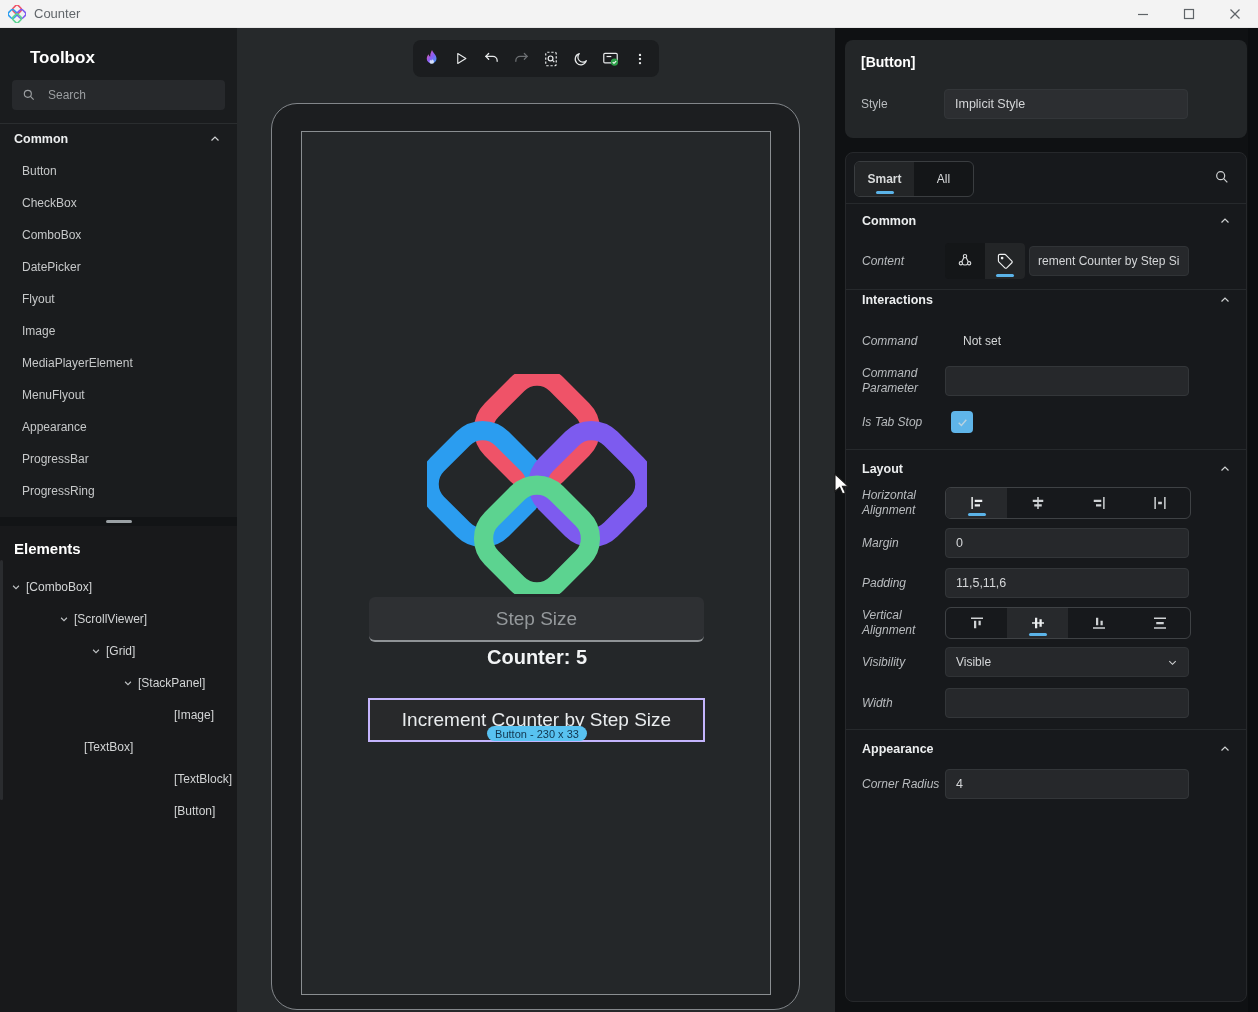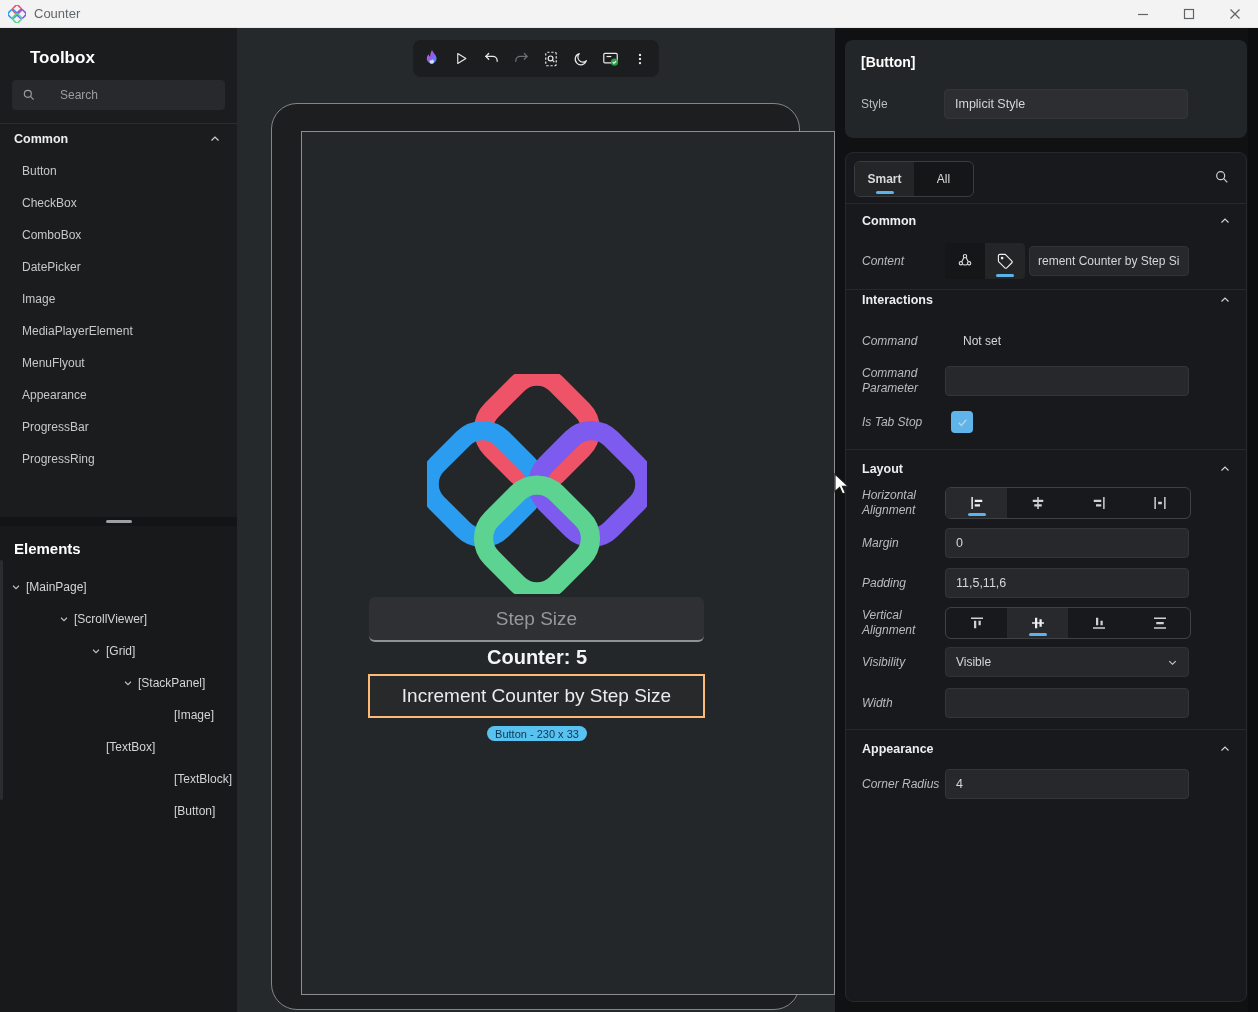--- a/index.html
+++ b/index.html
@@ -15,21 +15,21 @@
   .win-btn { width:46px; height:28px; display:flex; align-items:center; justify-content:center; }
   .win-btn svg { stroke:#5f6468; }
 
   
   #left { position:absolute; left:0; top:28px; width:237px; height:984px; background:#1a1c1e; color:#c8cacc; }
   #toolbox-title { padding:20px 0 0 30px; font-size:17px; font-weight:bold; color:#fff; }
   #toolbox-search { margin:12px 12px 0 12px; height:30px; background:#27292c; border-radius:4px;
     display:flex; align-items:center; padding:0 10px; }
   #toolbox-search svg { flex:0 0 auto; }
   #toolbox-search input { background:transparent; border:0; outline:0; color:#cfd1d2; font-size:12px;
-    margin-left:24px; width:160px; font-family:inherit; }
+    margin-left:12px; width:160px; font-family:inherit; }
   #toolbox-search input::placeholder { color:#9b9ea1; }
   #common-header { margin-top:13px; border-top:1px solid #2a2d2f; height:30px; display:flex;
     align-items:center; justify-content:space-between; padding:0 16px 0 14px; }
   #common-header .lbl { font-size:12.5px; font-weight:bold; color:#eceeef; }
   .toolbox-list { margin-top:2px; }
   .toolbox-item { height:32px; line-height:32px; padding-left:22px; font-size:12px; color:#c6c8c9; cursor:default; }
   #splitter { position:absolute; left:0; top:489px; width:237px; height:9px; background:#121416;
     display:flex; align-items:center; justify-content:center; }
   #splitter .handle { width:26px; height:3px; border-radius:2px; background:#9aa0a4; }
   #elements { position:absolute; left:0; top:498px; width:237px; bottom:0; background:#18191b; }
@@ -41,30 +41,30 @@
   #elements-scrollbar { position:absolute; left:0; top:34px; width:3px; height:240px; background:#3a3d40; opacity:.55; border-radius:2px; }
 
   
   #canvas { position:absolute; left:237px; top:28px; width:598px; height:984px; background:#26292b; }
   #toolbar { position:absolute; left:176px; top:12px; width:246px; height:37px; background:#1b1d1f;
     border-radius:8px; display:flex; align-items:center; justify-content:space-around; padding:0 4px; }
   .tb-icon { width:26px; height:26px; display:flex; align-items:center; justify-content:center; color:#e8eaeb; }
   .tb-icon.dim { color:#6d7073; }
   #phone { position:absolute; left:34px; top:75px; width:529px; height:907px; background:#1c1e20;
     border:1px solid #82868a; border-radius:26px; }
-  #screen { position:absolute; left:29px; top:27px; width:534px; height:864px; background:#242729;
+  #screen { position:absolute; left:29px; top:27px; width:470px; height:864px; background:#242729;
     border:1px solid #8a8e91; }
   #app-logo { position:absolute; left:125px; top:242px; width:220px; height:220px; }
   #app-textbox { position:absolute; left:67px; top:465px; width:335px; height:45px; background:#2e3033;
     border-radius:6px; border-bottom:2px solid #8f9396; display:flex; align-items:center; justify-content:center;
     font-size:19px; color:#95999c; }
   #app-counter { position:absolute; left:0; top:514px; width:470px; text-align:center; font-size:20px;
     font-weight:600; color:#f2f4f5; }
-  #app-button { position:absolute; left:66px; top:542px; width:337px; height:44px; background:#28292b;
-    border:2px solid #fdba74; display:flex; align-items:center; justify-content:center; font-size:19px; color:#e9ecee; }
+  #app-button { position:absolute; left:66px; top:566px; width:337px; height:44px; background:#28292b;
+    border:2px solid #c4b5fd; display:flex; align-items:center; justify-content:center; font-size:19px; color:#e9ecee; }
   #sel-badge { position:absolute; left:0; top:594px; width:470px; display:flex; justify-content:center; }
   #sel-badge span { background:#58c2f1; color:#11354e; font-size:11px; padding:1.5px 8px; border-radius:8px; }
 
   
   #inspector { position:absolute; left:835px; top:28px; width:423px; height:984px; background:#0f1113; }
   #inspector .gutter { position:absolute; right:0; top:0; width:10px; height:100%; background:#0b0d0f; }
   #insp-top-card { position:absolute; left:10px; top:12px; width:402px; height:98px; background:#232628; border-radius:8px; }
   #insp-top-card .card-title { padding:14px 0 0 16px; font-size:14px; font-weight:bold; color:#fff; }
   .prop-label { font-size:12px; color:#b9bcbf; line-height:15px; }
   #style-row { position:absolute; left:16px; top:49px; width:370px; height:30px; display:flex; align-items:center; }
@@ -161,41 +161,42 @@
     <span class="lbl">Common</span>
     <svg width="12" height="12" viewBox="0 0 24 24" fill="none" stroke="#cfd1d2" stroke-width="2.4">
       <polyline points="5 15 12 8 19 15"></polyline>
       </svg>
   </div>
   <div class="toolbox-list">
     <div class="toolbox-item">Button</div>
     <div class="toolbox-item">CheckBox</div>
     <div class="toolbox-item">ComboBox</div>
     <div class="toolbox-item">DatePicker</div>
+    <div class="toolbox-item">Flyout</div>
     <div class="toolbox-item">Image</div>
     <div class="toolbox-item">MediaPlayerElement</div>
     <div class="toolbox-item">MenuFlyout</div>
     <div class="toolbox-item">Appearance</div>
     <div class="toolbox-item">ProgressBar</div>
     <div class="toolbox-item">ProgressRing</div>
   </div>
   <div id="splitter">
       <div class="handle"></div>
     </div>
   <div id="elements">
     <div id="elements-scrollbar"></div>
     <div id="elements-title">Elements</div>
     <div class="tree">
       <div class="tree-row" style="padding-left:10px">
         <span class="chev">
             <svg width="10" height="10" viewBox="0 0 24 24" fill="none" stroke="#bfc2c4" stroke-width="2.6">
               <polyline points="5 9 12 16 19 9"></polyline>
             </svg>
           </span>
-        <span class="t-label">[MainPage]</span>
+        <span class="t-label">[ComboBox]</span>
       </div>
       <div class="tree-row" style="padding-left:58px">
         <span class="chev">
             <svg width="10" height="10" viewBox="0 0 24 24" fill="none" stroke="#bfc2c4" stroke-width="2.6">
               <polyline points="5 9 12 16 19 9"></polyline>
             </svg>
           </span>
         <span class="t-label">[ScrollViewer]</span>
       </div>
       <div class="tree-row" style="padding-left:90px">
@@ -210,21 +211,21 @@
         <span class="chev">
             <svg width="10" height="10" viewBox="0 0 24 24" fill="none" stroke="#bfc2c4" stroke-width="2.6">
               <polyline points="5 9 12 16 19 9"></polyline>
             </svg>
           </span>
         <span class="t-label">[StackPanel]</span>
       </div>
       <div class="tree-row" style="padding-left:170px">
         <span class="t-label">[Image]</span>
       </div>
-      <div class="tree-row" style="padding-left:102px">
+      <div class="tree-row" style="padding-left:80px">
         <span class="t-label">[TextBox]</span>
       </div>
       <div class="tree-row" style="padding-left:170px">
         <span class="t-label">[TextBlock]</span>
       </div>
       <div class="tree-row" style="padding-left:170px">
         <span class="t-label">[Button]</span>
       </div>
     </div>
   </div>

